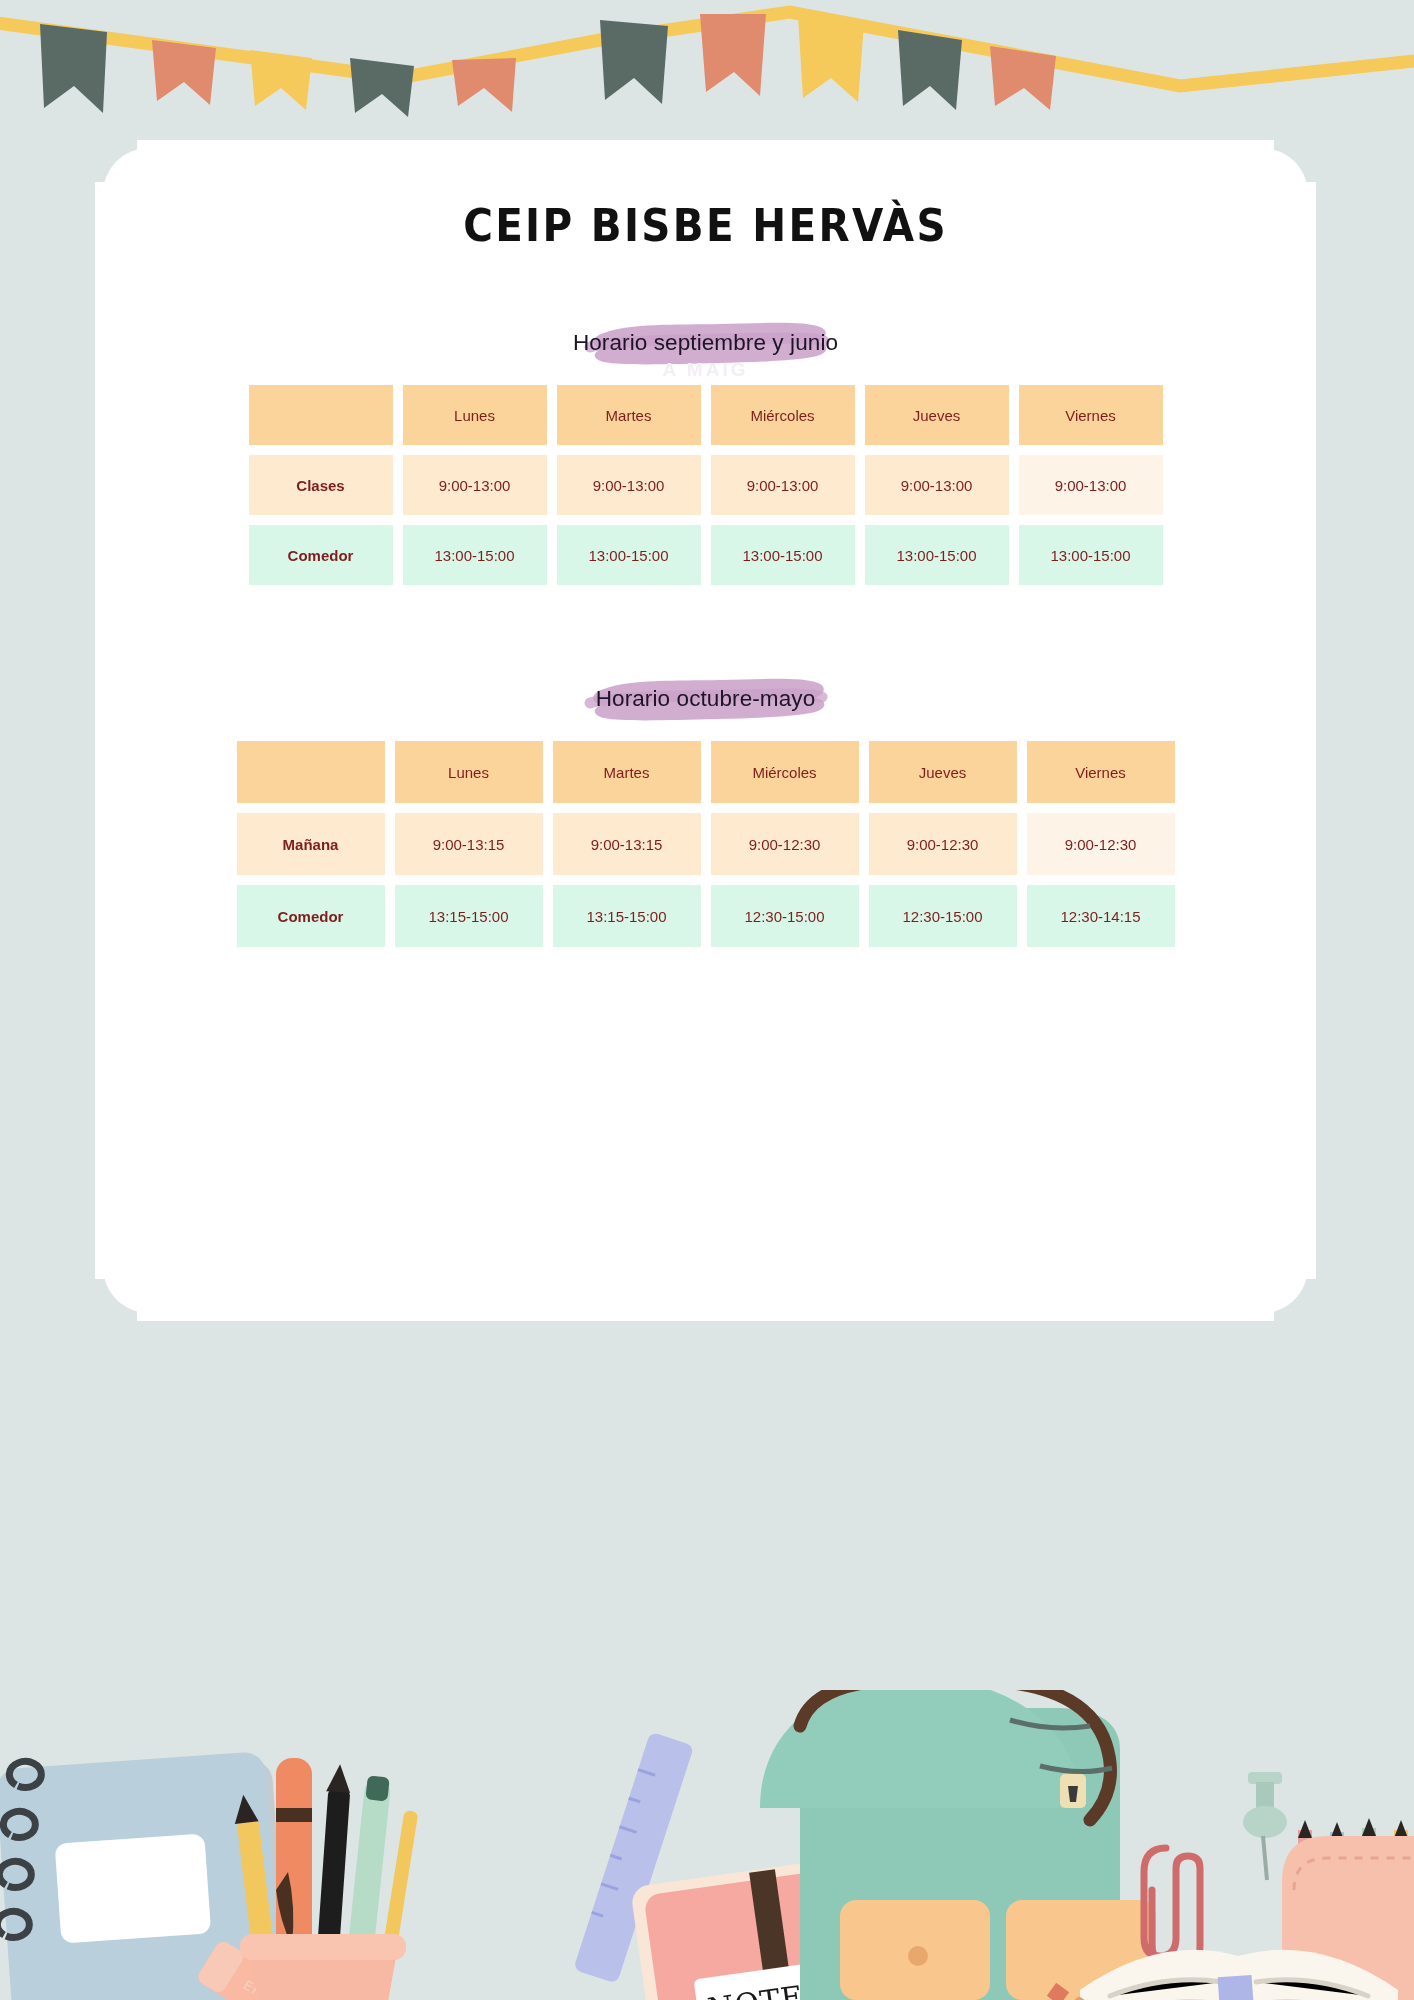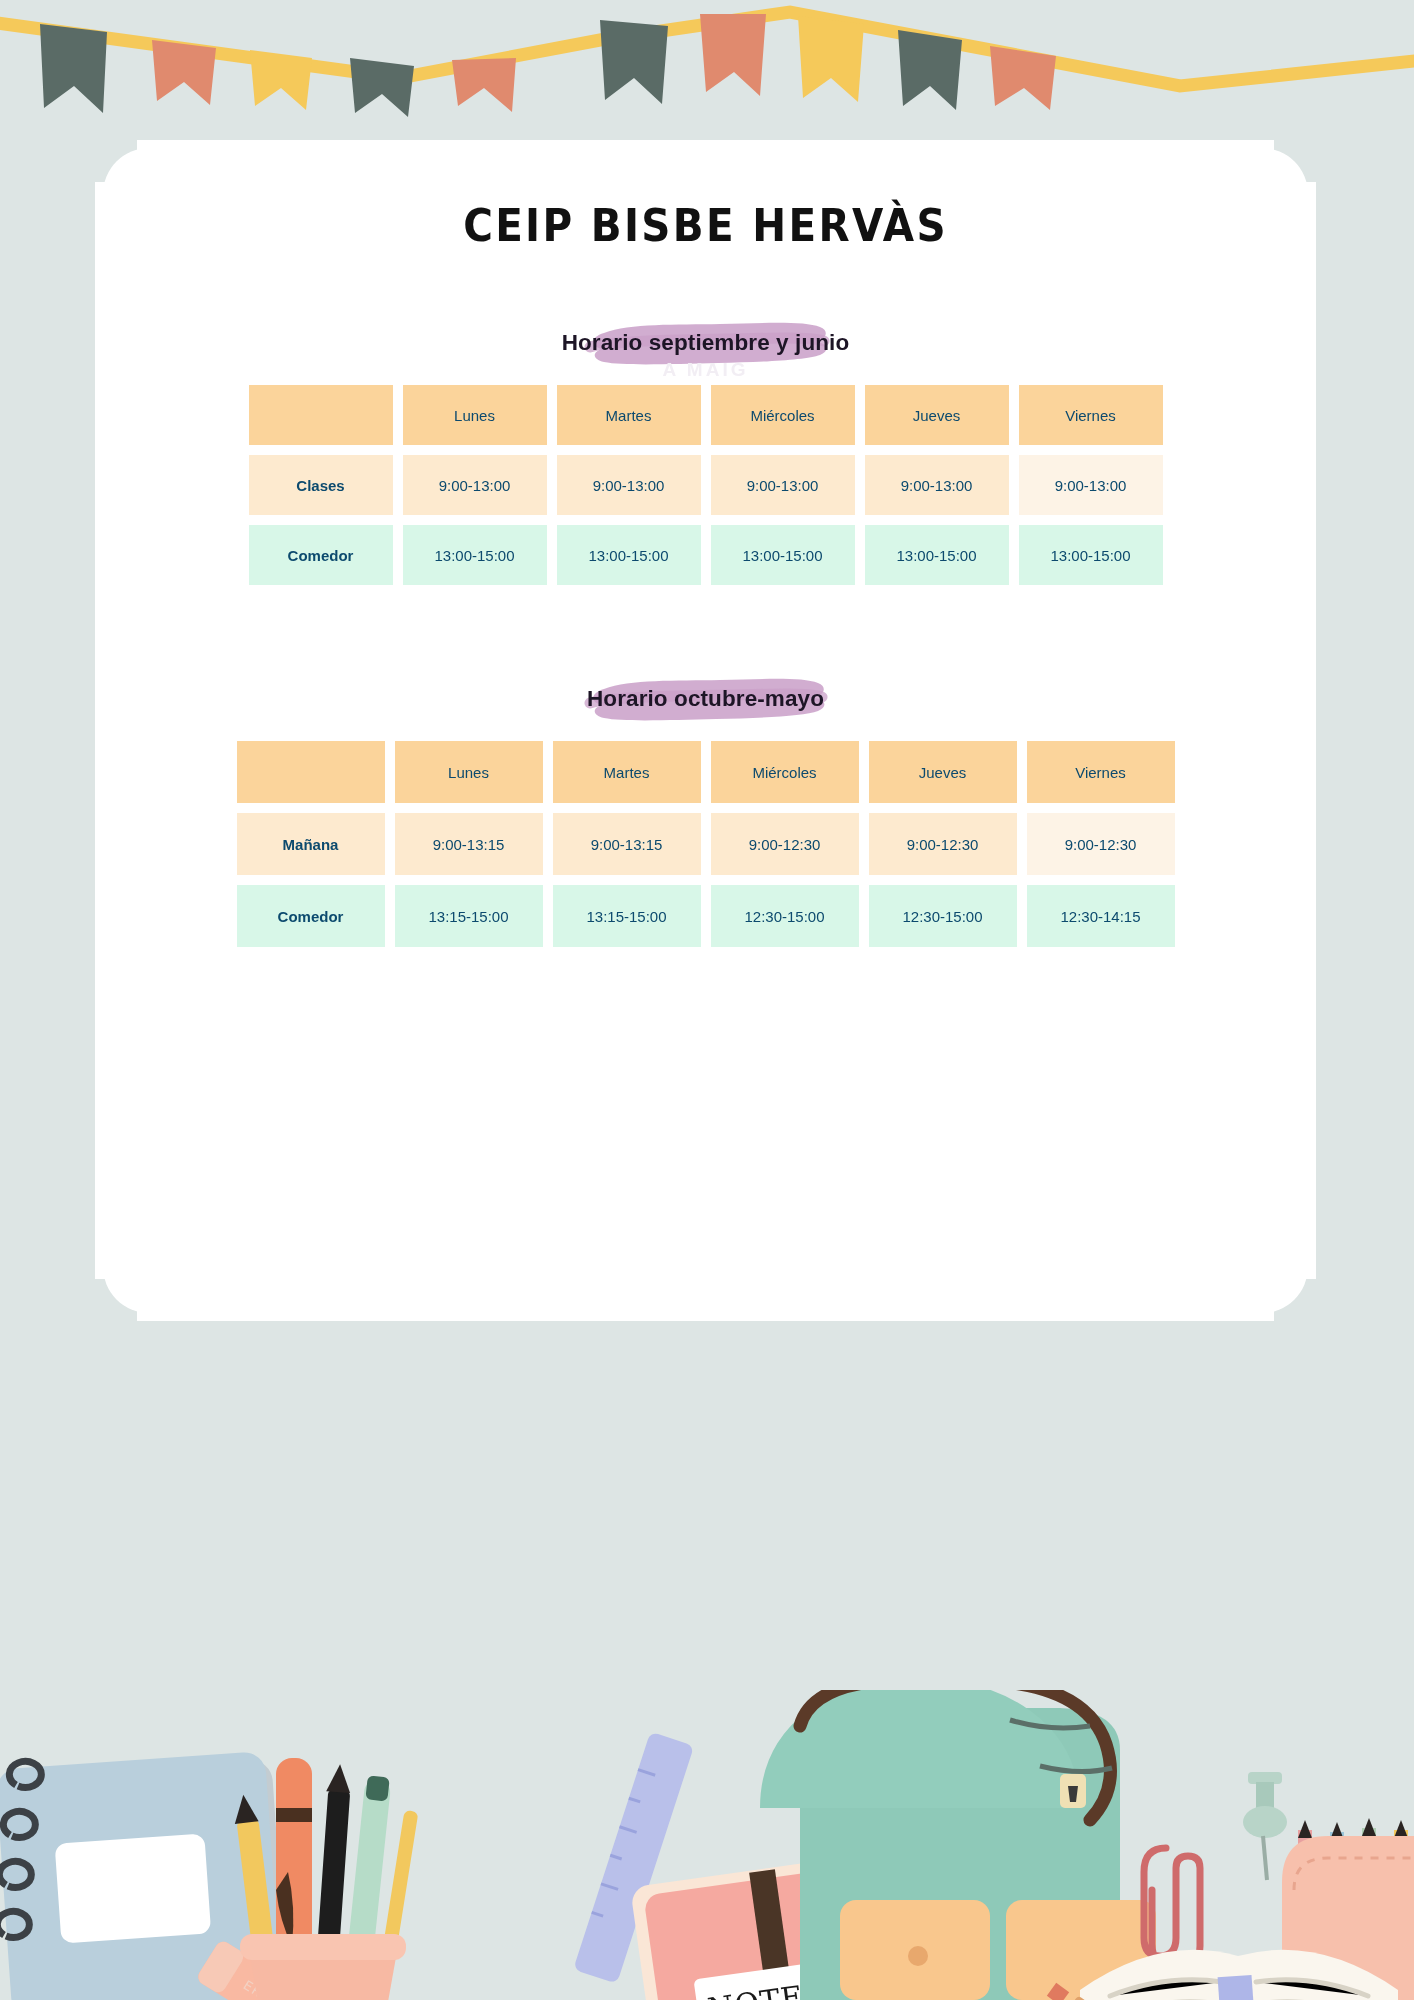--- a/index.html
+++ b/index.html
@@ -104,21 +104,20 @@
     z-index: 0;
   }
   .section-label {
     position: relative;
     z-index: 1;
     display: inline-block;
     font-size: 22.5px;
     color: #1d1526;
     letter-spacing: 0.1px;
     padding-top: 17px;
-    font-weight: bold;
   }
   .ghost-text {
     position: absolute;
     left: 50%;
     transform: translateX(-50%);
     top: 46px;
     font-size: 19px;
     letter-spacing: 3px;
     color: #f2eef4;
     z-index: 0;
@@ -128,21 +127,21 @@
   
   .sched-table {
     margin: 0 auto;
     border-collapse: separate;
     border-spacing: 10px 10px;
   }
   .sched-table td {
     text-align: center;
     vertical-align: middle;
     font-size: 15px;
-    color: #0c4a6e;
+    color: #7f1d1d;
     height: 62px;
   }
   .sched-table td.label-col { width: 148px; font-weight: bold; }
   .sched-table td.day-col   { width: 148px; }
 
   
   .t1 td.label-col, .t1 td.day-col { width: 144px; }
   .t1 td { height: 60px; }
 
   .c-head  { background: #fbd49b; }

